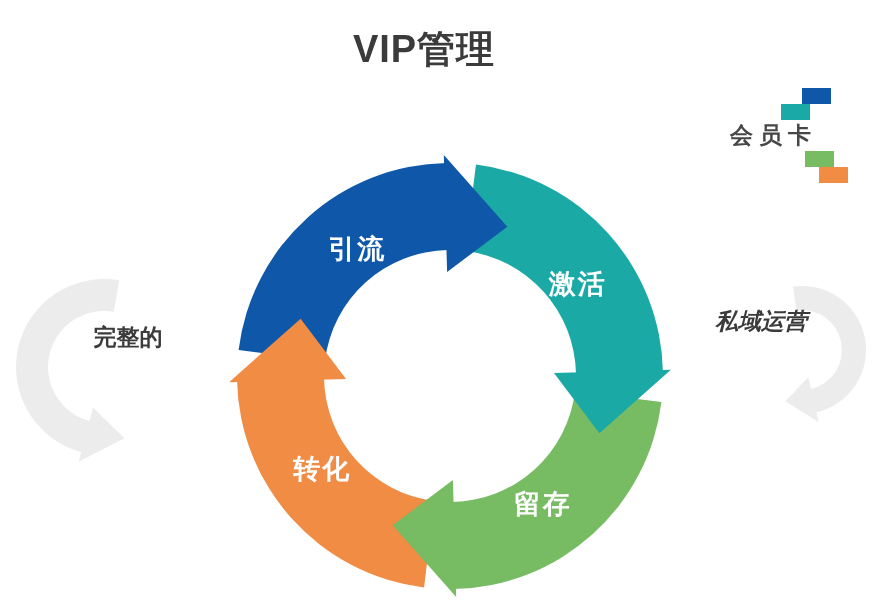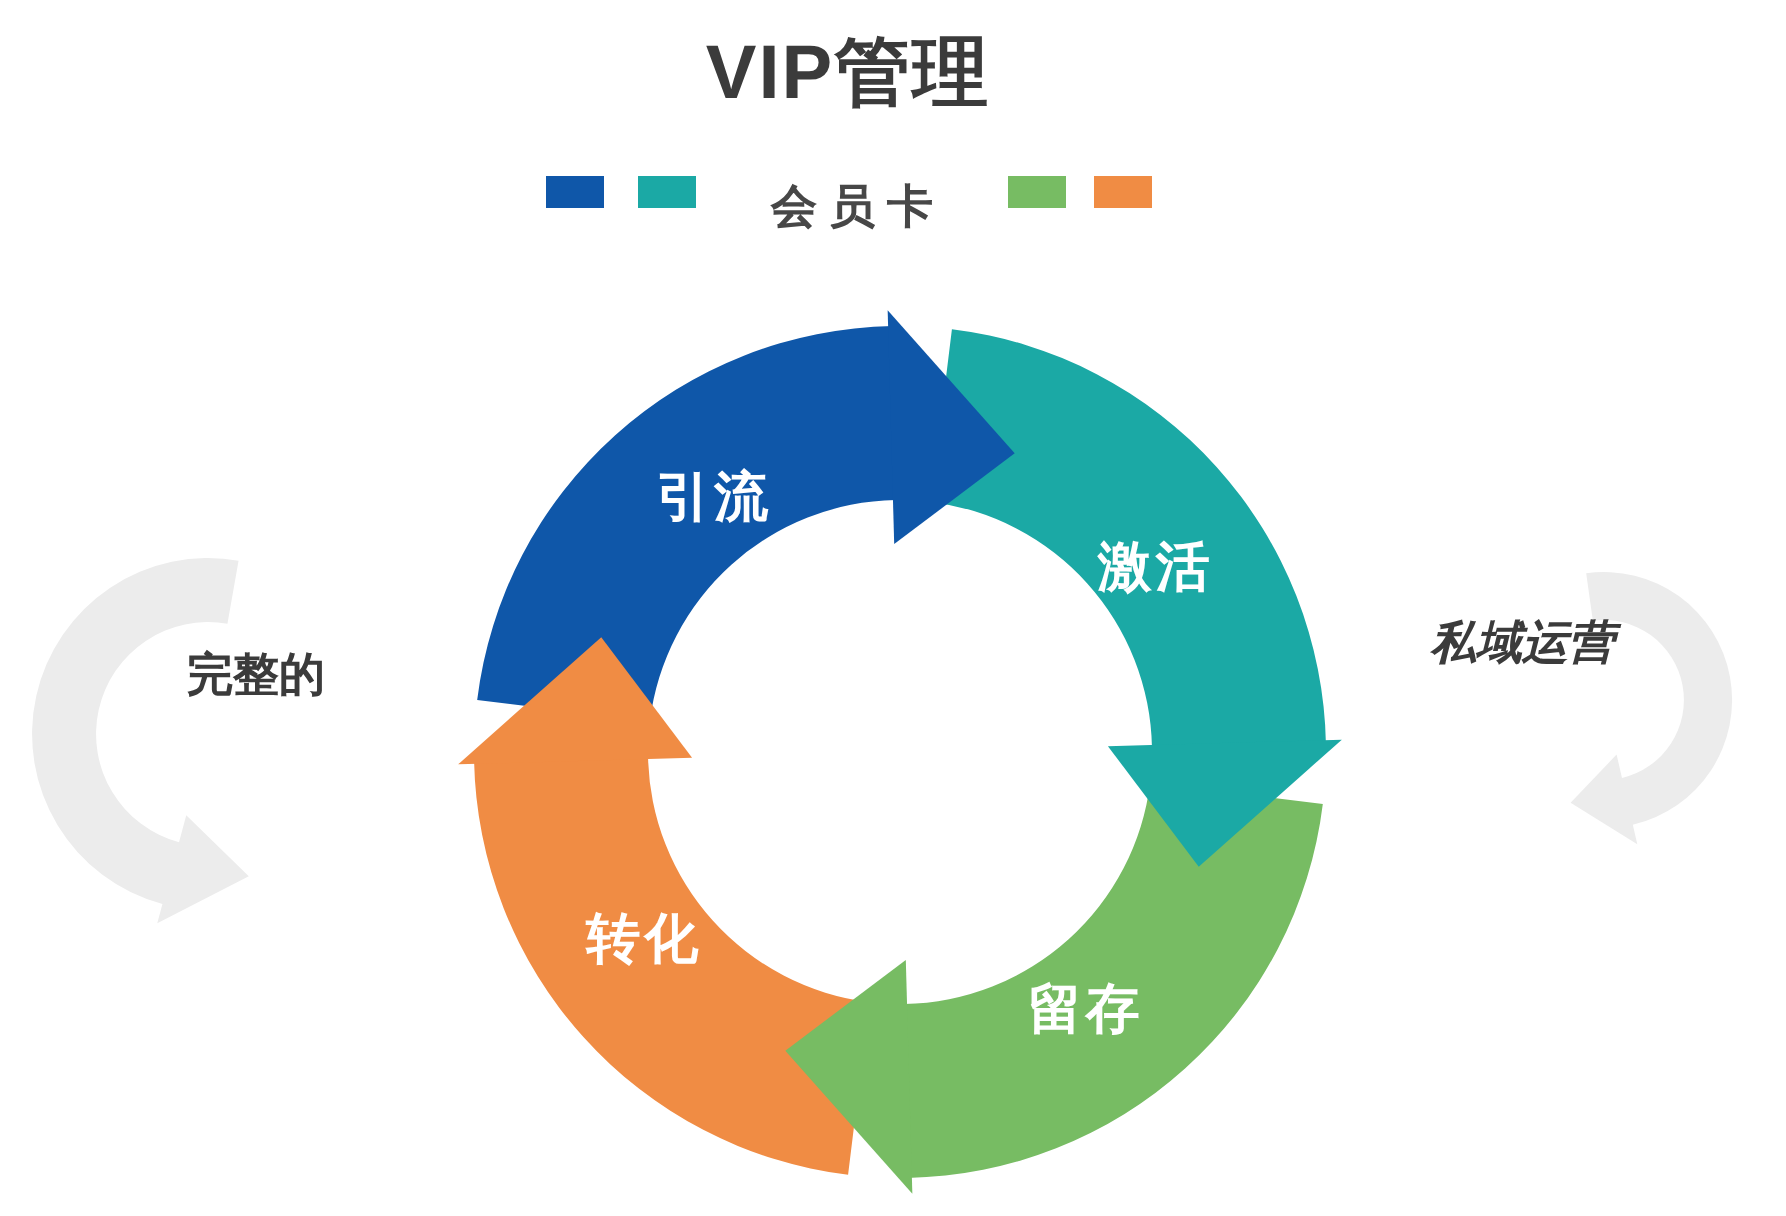--- a/index.html
+++ b/index.html
@@ -9,34 +9,35 @@
     background: #ffffff;
   }
   .stage {
     position: relative;
     width: 893px; height: 608px;
     overflow: hidden;
     background: #ffffff;
   }
   .title {
     position: absolute;
-    top: 14px; left: 0; width: 848px;
+    top: 26px; left: 0; width: 848px;
     text-align: center;
     font-size: 38px;
     font-weight: 700;
     letter-spacing: 1px;
     color: #3b3b3b;
     line-height: 46px;
   }
   .legend {
     position: absolute;
     top: 88px; left: 0; width: 848px;
     display: flex;
-    align-items: flex-start;
+    align-items: flex-end;
     justify-content: center;
+    flex-direction: column;
   }
   .swatch {
     display: inline-block;
     width: 29px; height: 16px;
     background: #ccc;
   }
   .sw-1 { margin-right: 17px; }
   .sw-2 { margin-right: 38px; }
   .legend-label {
     font-size: 23px;

